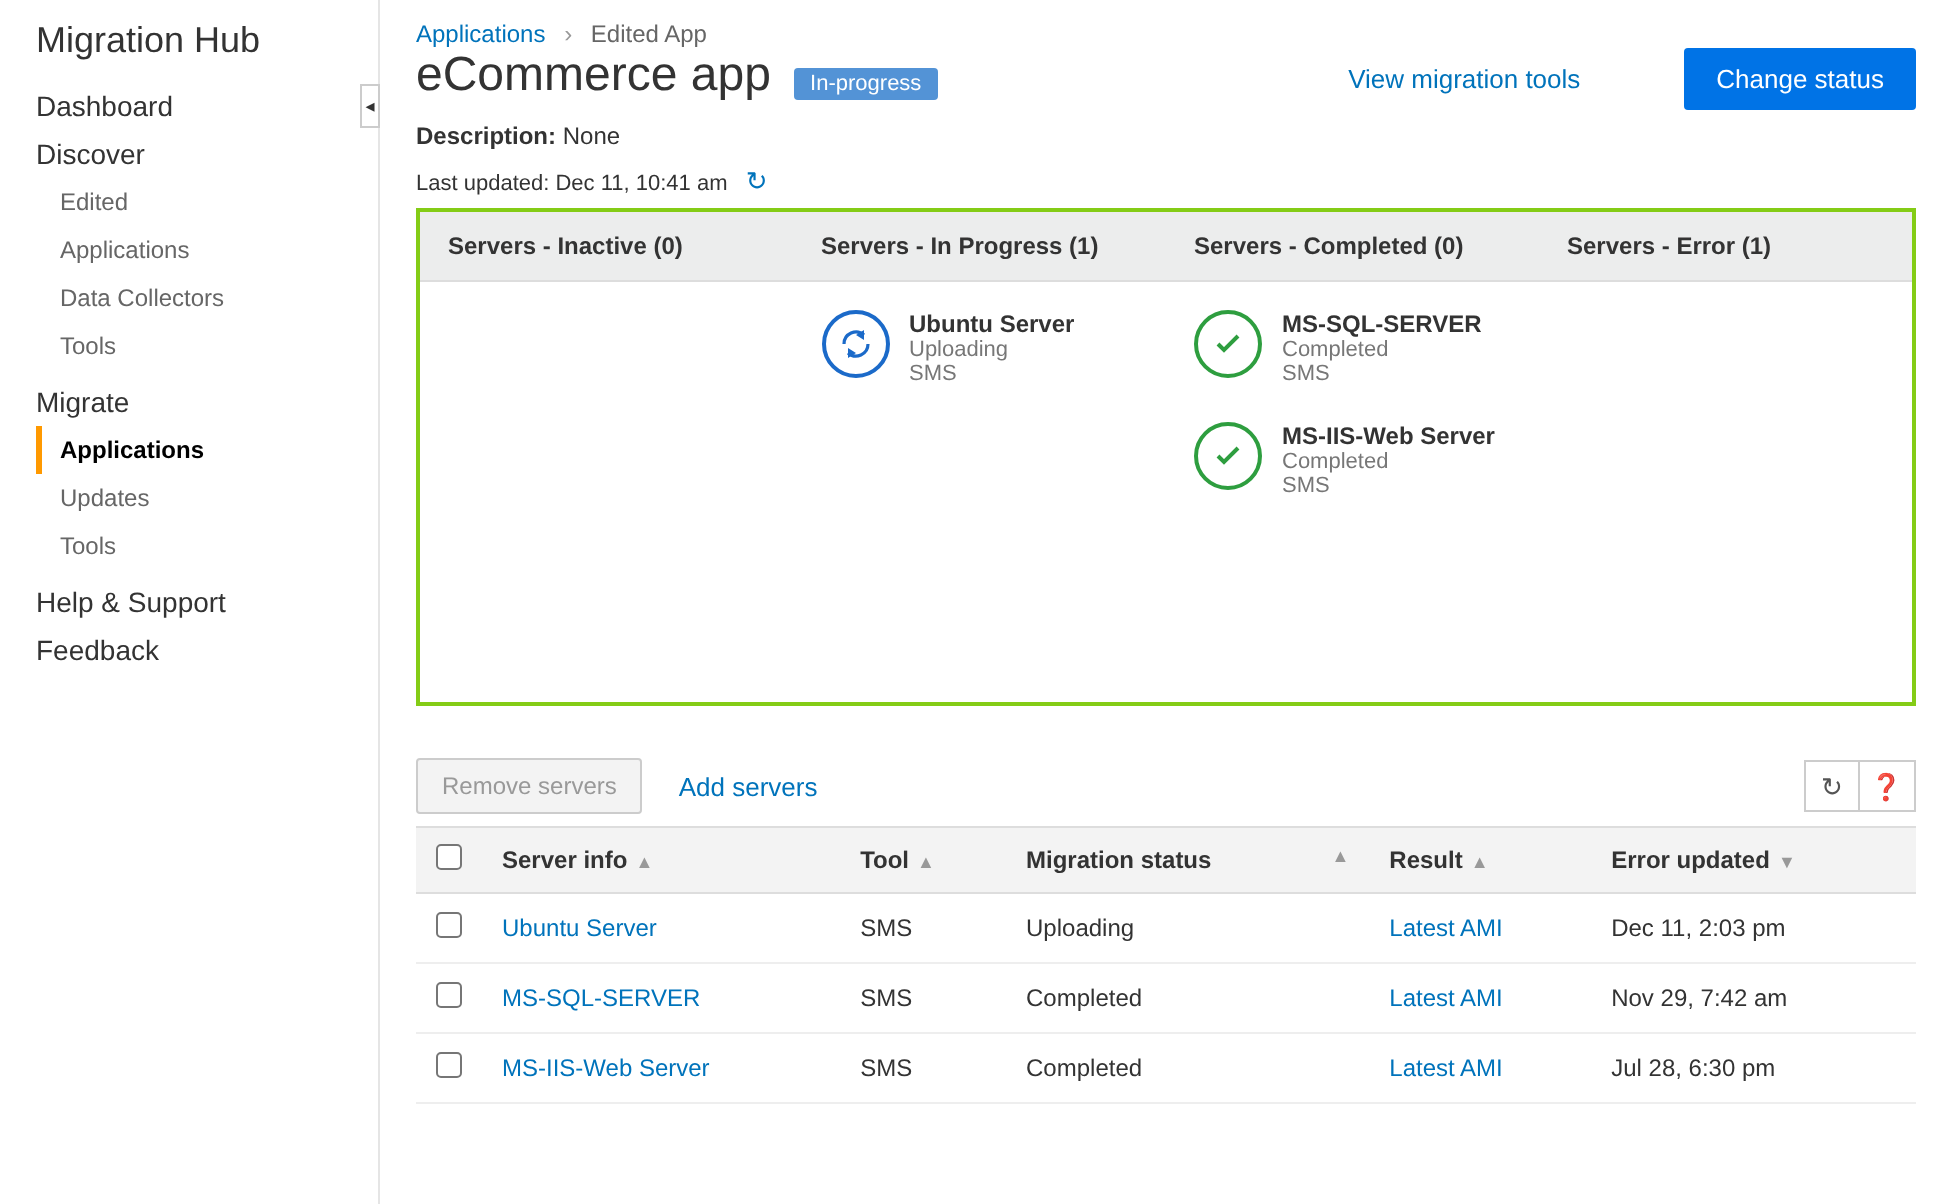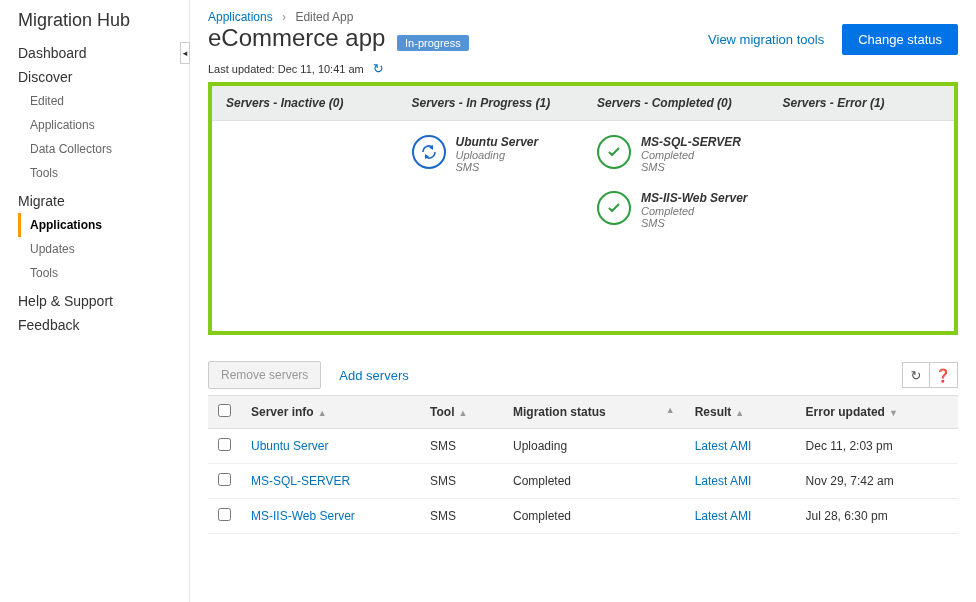--- a/index.html
+++ b/index.html
@@ -13,26 +13,26 @@
 .sidebar-collapse { position: absolute; right: -1px; top: 42px; width: 10px; height: 22px; border: 1px solid #ccc; background: #fff; font-size: 9px; display: flex; align-items: center; justify-content: center; cursor: pointer; }
 .main { flex: 1; padding: 10px 18px; }
 .breadcrumb { font-size: 12px; color: #666; }
 .breadcrumb a { color: #0073bb; text-decoration: none; }
 .breadcrumb .sep { margin: 0 6px; color: #999; }
 .header-row { display: flex; align-items: flex-start; justify-content: space-between; margin-bottom: 6px; }
 .app-title { font-size: 24px; font-weight: 400; color: #333; }
 .badge { display: inline-block; background: #5393d6; color: #fff; font-size: 11px; padding: 2px 8px; border-radius: 2px; margin-left: 8px; vertical-align: middle; }
 .header-actions { display: flex; align-items: center; gap: 18px; }
 .link-btn { color: #0073bb; font-size: 13px; cursor: pointer; text-decoration: none; }
-.primary-btn { background: #0073e6; color: #fff; border: none; padding: 8px 16px; font-size: 13px; border-radius: 2px; cursor: pointer; }
+.primary-btn { background: #0073e6; color: #fff; border: none; padding: 8px 16px; font-size: 13px; border-radius: 2px; cursor: pointer; margin-left: 34px; }
 .desc-row { font-size: 12px; margin-bottom: 8px; }
 .desc-row .lbl { font-weight: 700; }
 .updated-row { text-align: left; font-size: 11px; color: #333; margin-bottom: 6px; }
 .updated-row .refresh { color: #0073bb; cursor: pointer; margin-left: 6px; font-size: 13px; }
-.status-board { border: 4px solid #84cc16; font-style: italic; }
+.status-board { border: 2px solid #84cc16; }
 .status-head { display: flex; background: #eceded; border-bottom: 1px solid #ddd; }
 .status-head .col { flex: 1; padding: 10px 14px; font-size: 12px; font-weight: 700; color: #333; }
 .status-body { display: flex; min-height: 210px; }
 .status-body .col { flex: 1; padding: 14px; }
 .server-card { display: flex; align-items: flex-start; gap: 10px; margin-bottom: 18px; }
 .status-icon { width: 34px; height: 34px; border-radius: 50%; border: 2px solid; display: flex; align-items: center; justify-content: center; flex-shrink: 0; }
 .status-icon.progress { border-color: #1b6ac9; color: #1b6ac9; }
 .status-icon.completed { border-color: #2e9e3f; color: #2e9e3f; }
 .server-info .sname { font-size: 12px; font-weight: 700; color: #333; }
 .server-info .sstatus { font-size: 11px; color: #777; }
@@ -84,20 +84,24 @@
       <div>
         <span class="app-title">eCommerce app</span>
         <span class="badge">In-progress</span>
       </div>
       <div class="header-actions">
         <a class="link-btn">View migration tools</a>
         <button class="primary-btn">Change status</button>
       </div>
     </div>
 
+    <div class="desc-row">
+      <span class="lbl">Description:</span>
+      <span>None</span>
+    </div>
 
     <div class="updated-row">
       <span>Last updated:</span>
       <span>Dec 11, 10:41 am</span>
       <span class="refresh">↻</span>
     </div>
 
     <div class="status-board">
       <div class="status-head">
         <div class="col">Servers - Inactive (0)</div>

